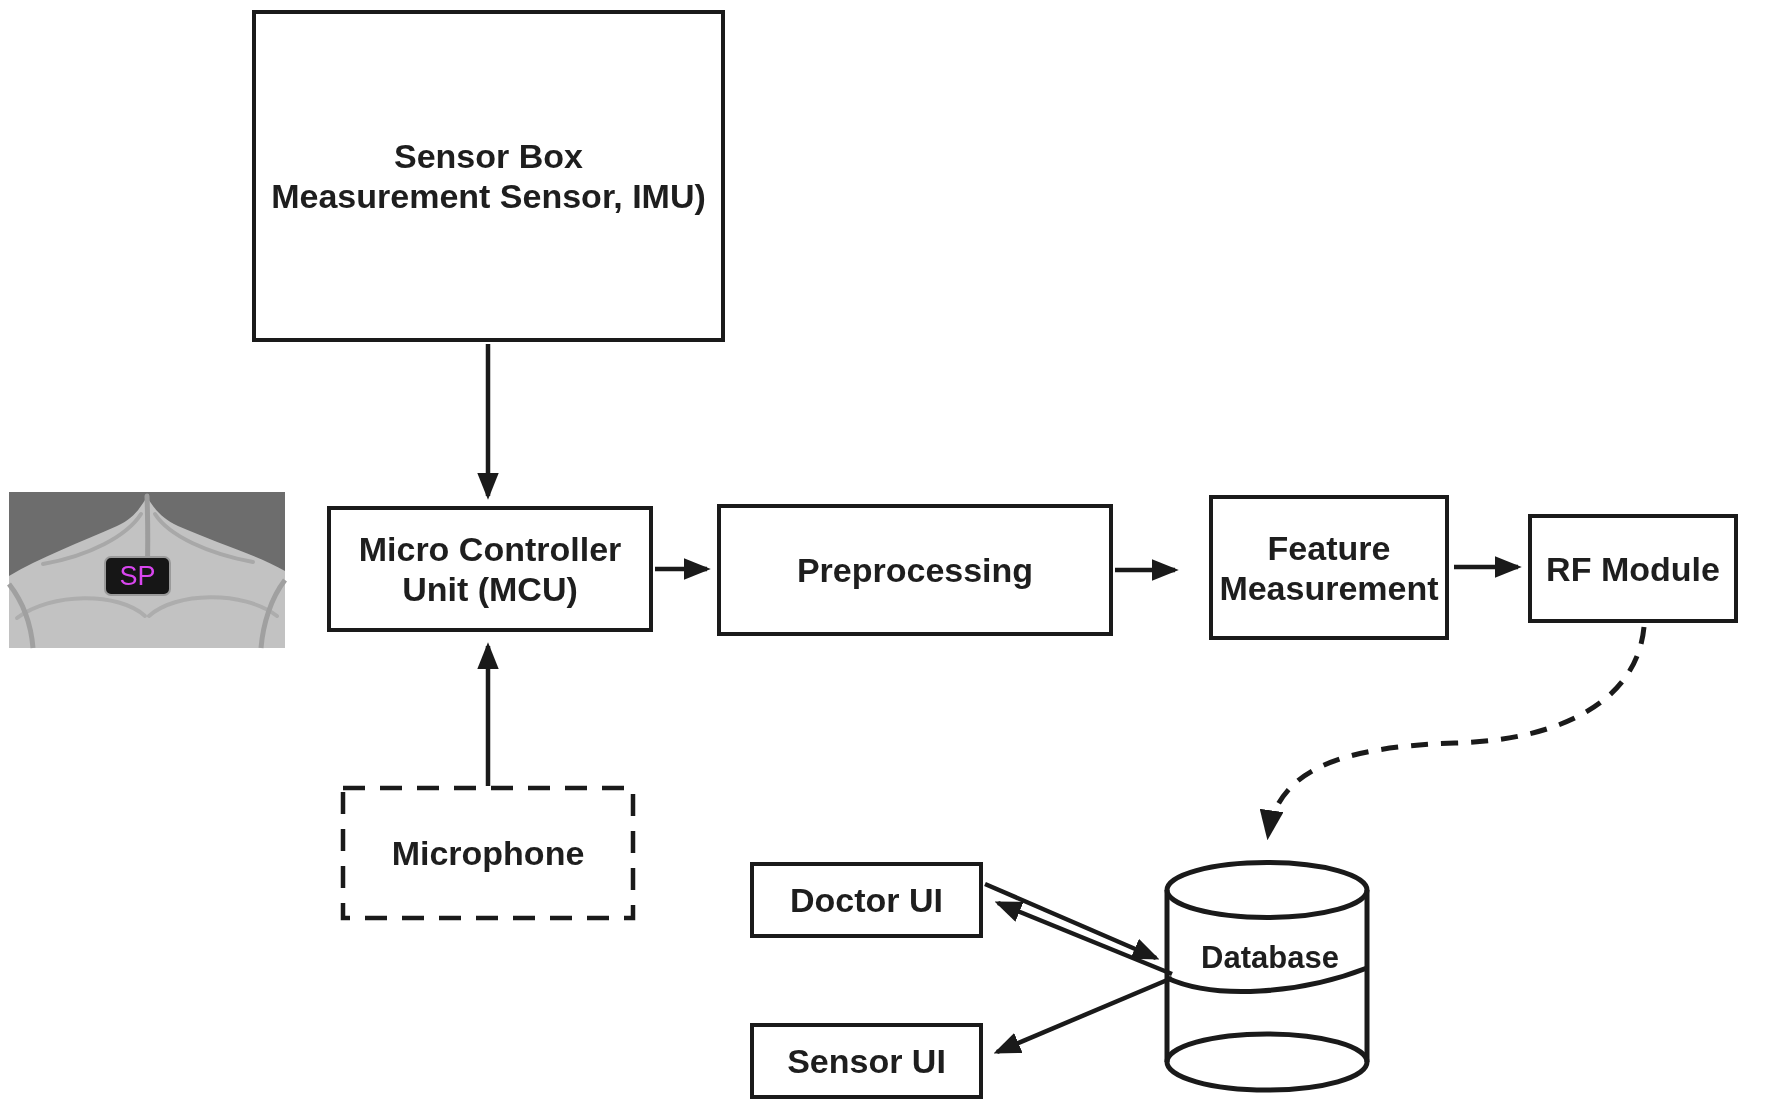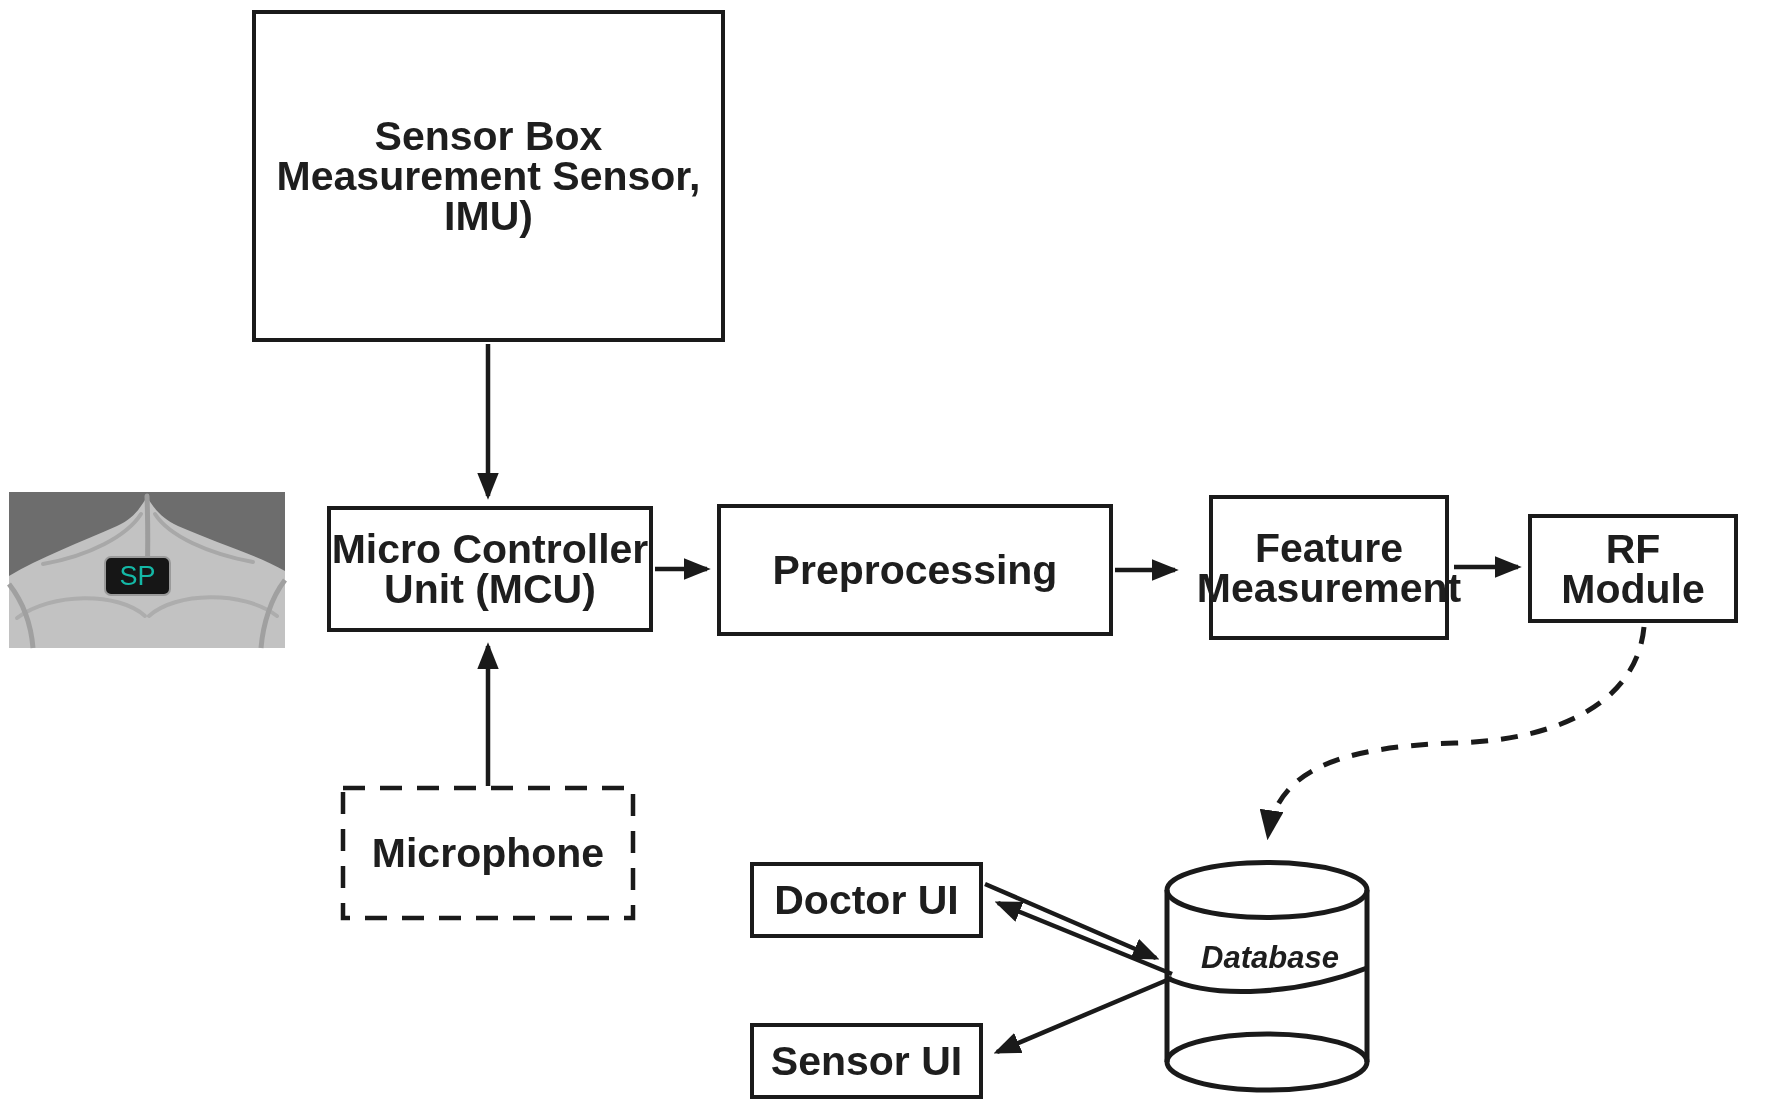--- a/index.html
+++ b/index.html
@@ -21,46 +21,45 @@
     position: absolute;
     box-sizing: border-box;
     border: 4px solid #1a1a1a;
     background: #ffffff;
     display: flex;
     flex-direction: column;
     align-items: center;
     justify-content: center;
     text-align: center;
     font-weight: bold;
-    font-size: 41px;
+    font-size: 34px;
     line-height: 40px;
     z-index: 2;
   }
   .node.borderless { border: none; background: transparent; }
   .floating-label {
     position: absolute;
     box-sizing: border-box;
     display: flex;
     align-items: center;
     justify-content: center;
     text-align: center;
     font-weight: bold;
     font-size: 31px;
     z-index: 2;
-    font-style: italic;
   }
   .sp-badge {
     position: absolute;
     box-sizing: border-box;
     left: 104px; top: 556px;
     width: 67px; height: 40px;
     background: #161616;
     border: 2px solid #9a9a9a;
     border-radius: 7px;
-    color: #14b8a6;
+    color: #d946ef;
     font-weight: normal;
     font-size: 27px;
     display: flex;
     align-items: center;
     justify-content: center;
     z-index: 3;
   }
 </style>
 </head>
 <body>

